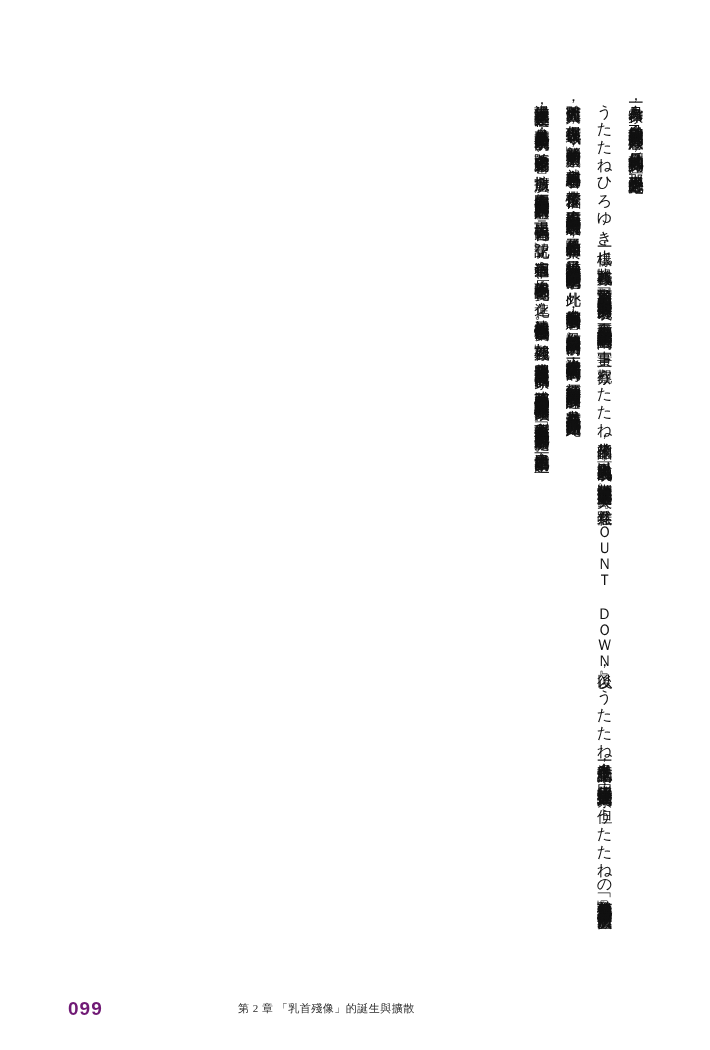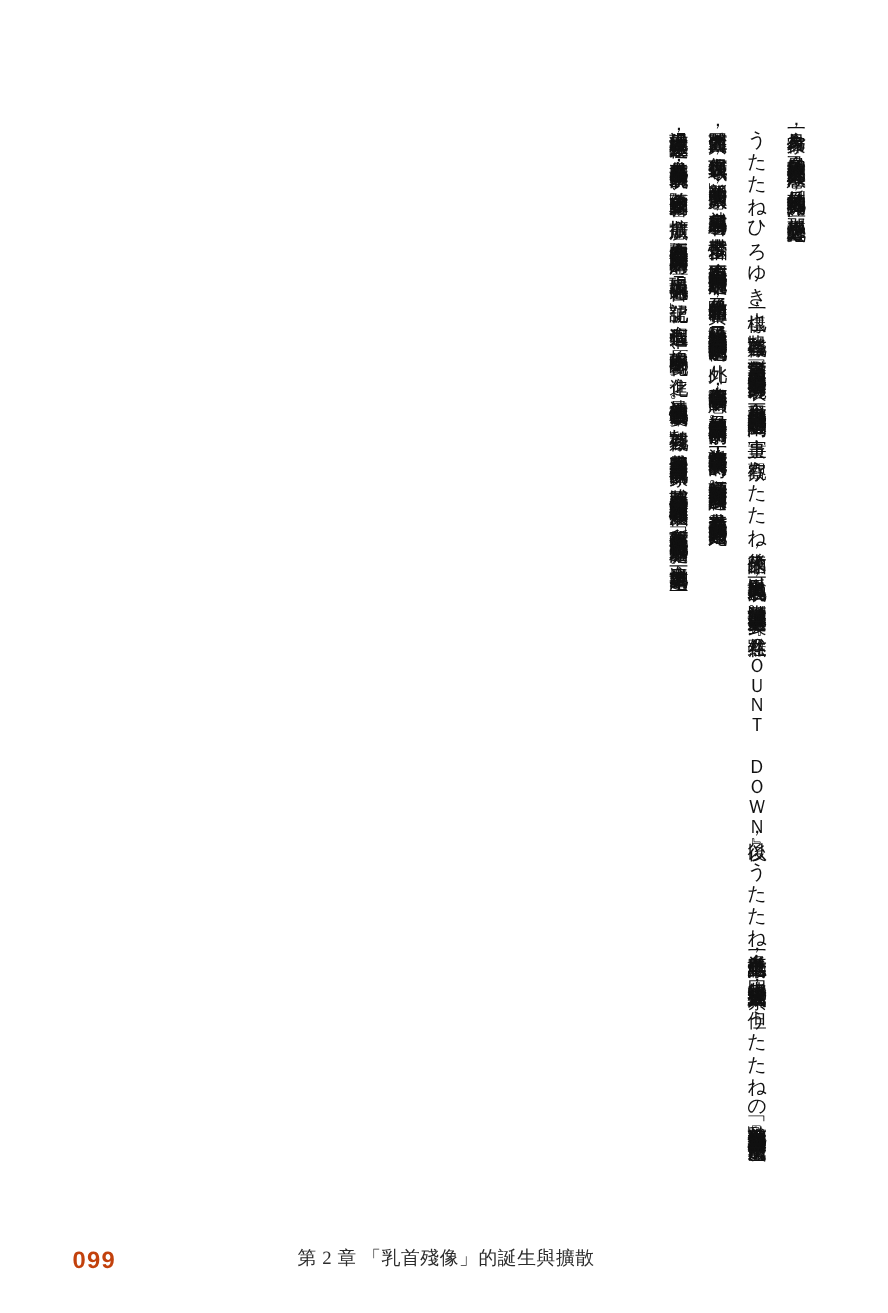--- a/index.html
+++ b/index.html
@@ -44,33 +44,33 @@
   }
   .footer {
     position: absolute;
     left: 0;
     right: 0;
     bottom: 30px;
     height: 26px;
   }
   .page-number {
     position: absolute;
-    left: 58px;
+    left: 68px;
     bottom: 0;
     font-family: "Liberation Sans", sans-serif;
     font-weight: bold;
     font-size: 19px;
     letter-spacing: 1px;
-    color: #c2410c;
+    color: #701a75;
   }
   .footer-chapter {
     position: absolute;
     left: 238px;
     bottom: 4px;
-    font-size: 15px;
+    font-size: 11px;
     letter-spacing: 0.5px;
     color: #2b2b2b;
     white-space: nowrap;
   }
 </style>
 </head>
 <body>
 
 <div class="page">
 

